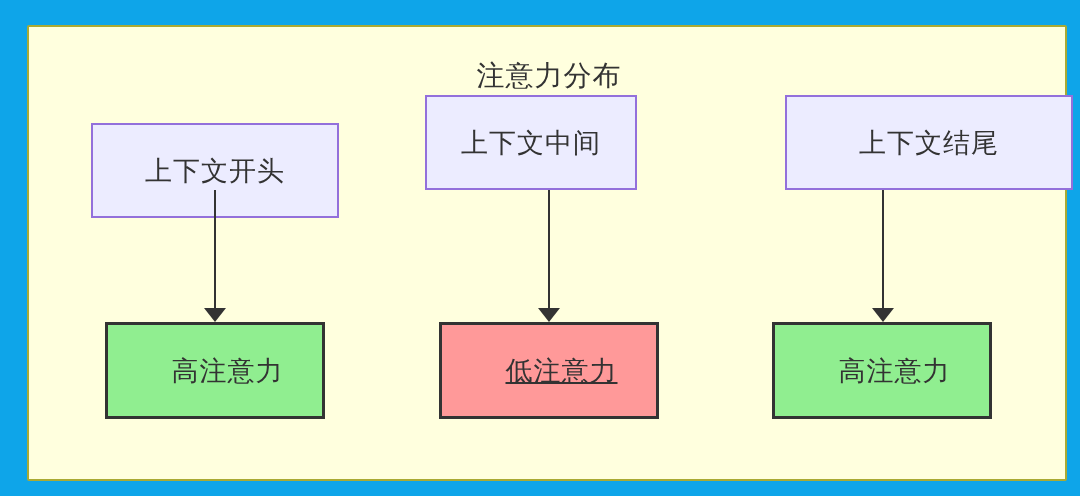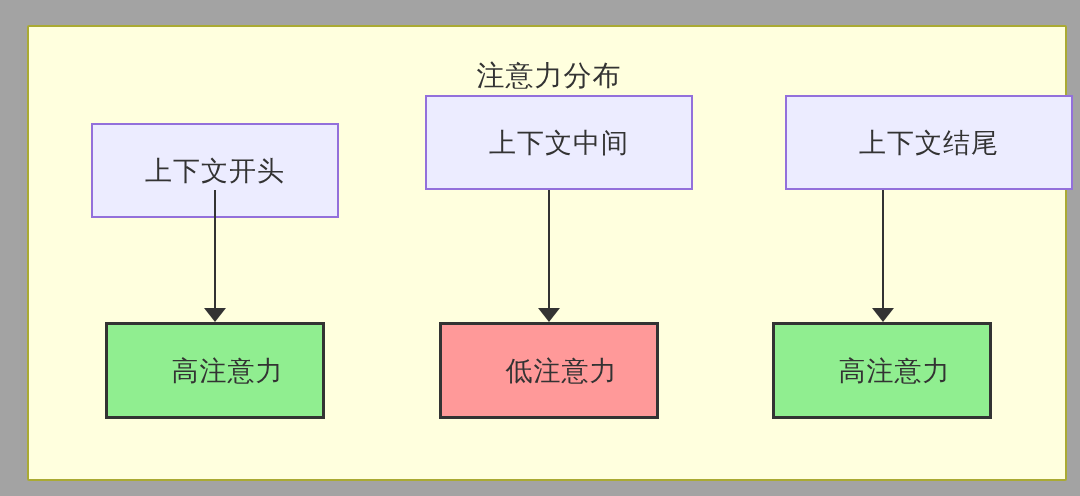--- a/index.html
+++ b/index.html
@@ -15,21 +15,21 @@
   }
   *{margin:0;padding:0;box-sizing:border-box;}
   body{
     background:#ffffff;
     font-family:"Liberation Sans","DejaVu Sans",sans-serif;
   }
   .canvas{
     position:relative;
     width:1080px;
     height:496px;
-    background:#a3a3a3;
+    background:#0ea5e9;
     overflow:hidden;
   }
   .container{
     position:absolute;
     left:27px; top:25px;
     width:1040px; height:456px;
     background:var(--container-bg);
     border:2px solid var(--container-border);
     border-radius:2px;
   }
@@ -61,24 +61,24 @@
     border:3px solid var(--result-border);
     top:295px;          
     height:97px;
     padding-left:25px;
   }
   .result-high{ background:var(--high-bg); }
   .result-low{ background:var(--low-bg); }
 
   
   .col0 .source-node{ left:62px;  width:248px;margin-top:28px; }  
-  .col1 .source-node{ left:396px; width:268px; }  
+  .col1 .source-node{ left:396px; width:212px; }  
   .col2 .source-node{ left:756px; width:288px; }  
   .col0 .result-node{ left:76px;  width:220px; }  
-  .col1 .result-node{ left:410px; width:220px; }  
+  .col1 .result-node{ left:410px; width:220px;text-decoration:underline; }  
   .col2 .result-node{ left:743px; width:220px; }  
 
   .arrow-line{
     position:absolute;
     top:163px;          
     width:2px;
     height:119px;
     background:var(--arrow);
   }
   .col0 .arrow-line{ left:185px; } 

